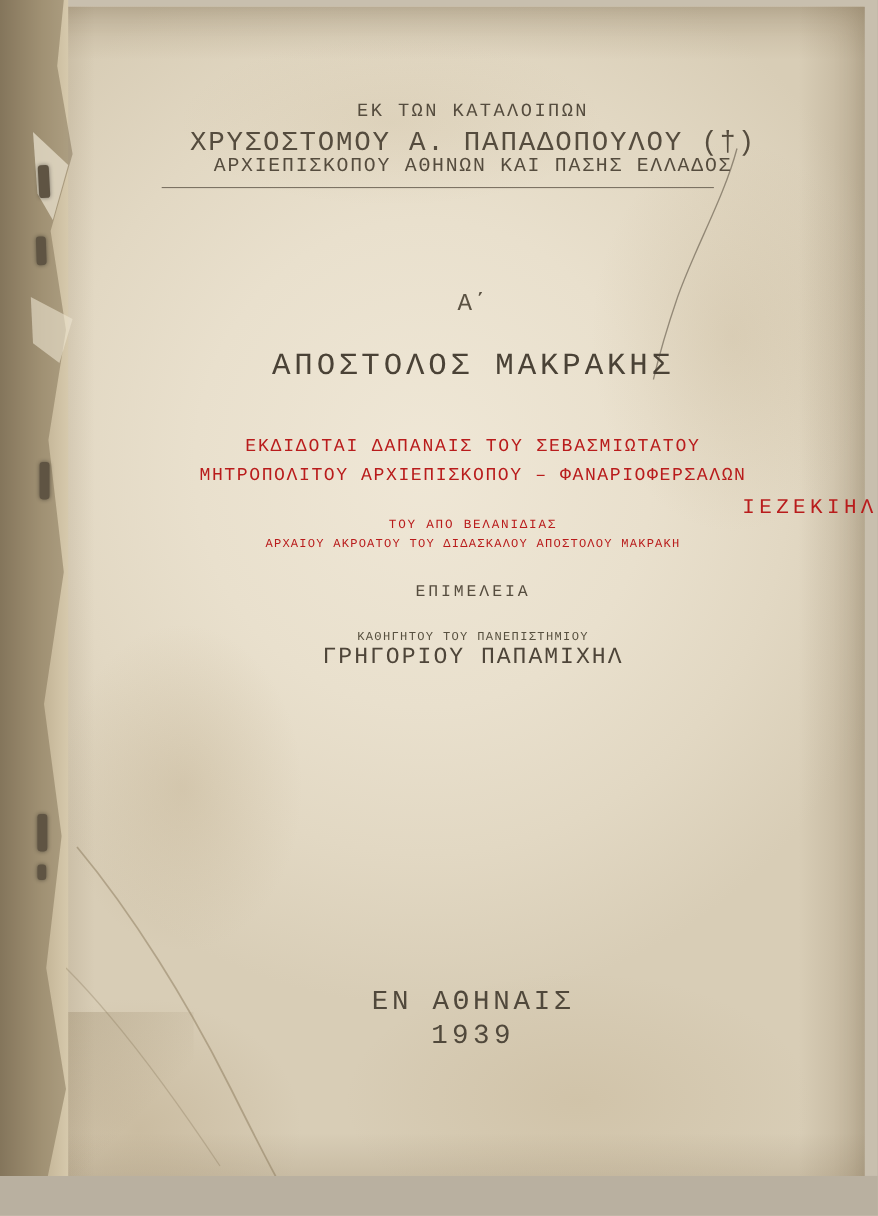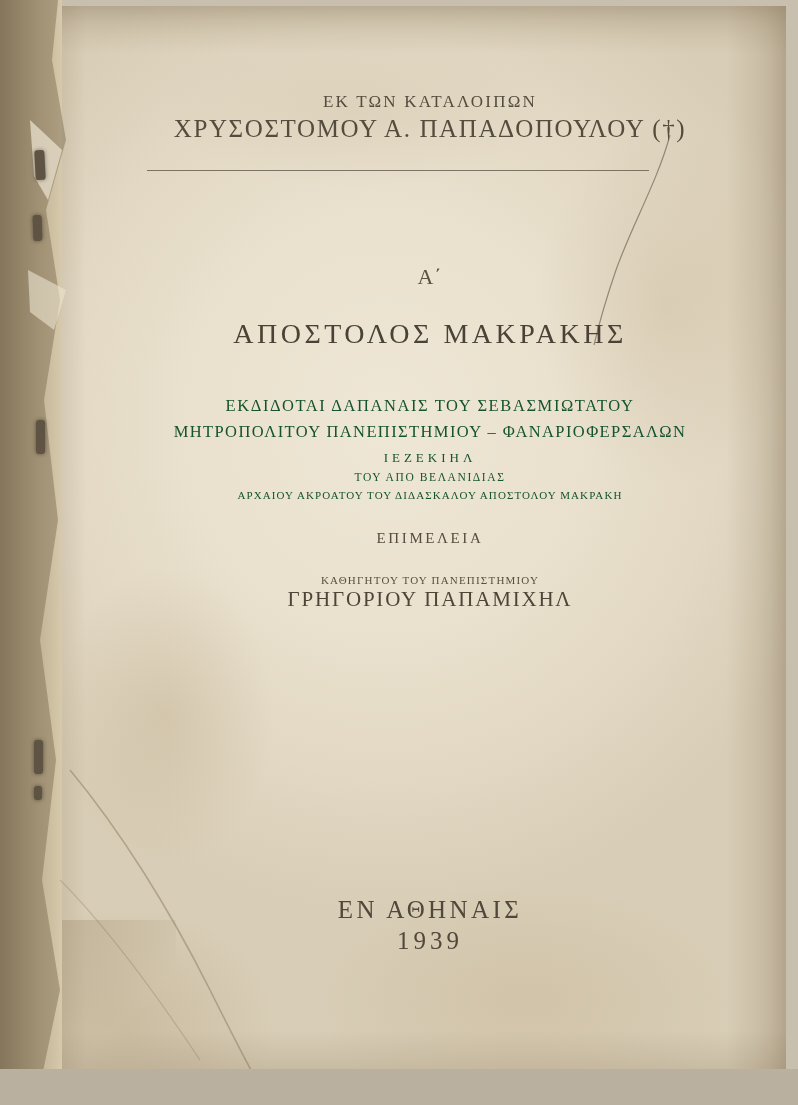--- a/index.html
+++ b/index.html
@@ -5,21 +5,21 @@
   html, body {
     margin: 0;
     padding: 0;
     background: #b9b0a0;
   }
   #page {
     position: relative;
     width: 798px;
     height: 1069px;
     overflow: hidden;
-    font-family: Liberation Serif, serif;
+    font-family: Liberation Mono, monospace;
     background: #c8bfae;
   }
 
   
   .paper {
     position: absolute;
     left: 16px;
     top: 6px;
     width: 770px;
     height: 1094px;
@@ -128,24 +128,24 @@
   }
 
   .title {
     position: absolute;
     top: 318px; left: 0; right: 0;
     font-size: 28px;
     letter-spacing: 3.5px;
     color: #4a4236;
   }
 
-  .sub { position: absolute; left: 0; right: 0; color: #14532d; }
+  .sub { position: absolute; left: 0; right: 0; color: #b91c1c; }
   .sub1 { top: 396px; font-size: 16.5px; letter-spacing: 1.6px; }
   .sub2 { top: 422px; font-size: 16.5px; letter-spacing: 1.4px; }
-  .sub3 { top: 450px; font-size: 13px;   letter-spacing: 4px; }
+  .sub3 { top: 450px; font-size: 19px;   letter-spacing: 4px; text-align: right; }
   .sub4 { top: 471px; font-size: 11.5px; letter-spacing: 1.6px; }
   .sub5 { top: 489px; font-size: 11px;   letter-spacing: 1.1px; }
 
   .ed1 { position: absolute; top: 530px; left: 0; right: 0; font-size: 15px; letter-spacing: 2.6px; color: #564d3f; }
   .ed2 { position: absolute; top: 551px; left: 0; right: 0; font-size: 21px; letter-spacing: 1.8px; color: #4e4539; margin-top: 36px; }
   .ed3 { position: absolute; top: 574px; left: 0; right: 0; font-size: 11px; letter-spacing: 1.2px; color: #57503f; }
 
   .place { position: absolute; top: 896px; left: 0; right: 0; font-size: 25px; letter-spacing: 3.4px; color: #50483b; }
   .year  { position: absolute; top: 927px; left: 0; right: 0; font-size: 25px; letter-spacing: 4px;  color: #50483b; }
 
@@ -188,28 +188,29 @@
   </svg>
   <svg class="scratch" style="left:60px; top:760px; width:260px; height:330px;" viewBox="0 0 260 330">
     <path d="M10,10 C60,70 110,150 150,230 C175,280 190,310 200,326" stroke="rgba(130,112,82,0.45)" stroke-width="1.6" fill="none"></path>
     <path d="M0,120 C50,170 100,240 140,300" stroke="rgba(130,112,82,0.3)" stroke-width="1.2" fill="none"></path>
   </svg>
 
   <div class="content">
 
     <div class="hdr line1">ΕΚ ΤΩΝ ΚΑΤΑΛΟΙΠΩΝ</div>
     <div class="hdr line2">ΧΡΥΣΟΣΤΟΜΟΥ Α. ΠΑΠΑΔΟΠΟΥΛΟΥ (†)</div>
+    <div class="hdr line3">ΑΡΧΙΕΠΙΣΚΟΠΟΥ ΑΘΗΝΩΝ ΚΑΙ ΠΑΣΗΣ ΕΛΛΑΔΟΣ</div>
 
     <div class="rule"></div>
 
     <div class="vol">Α΄</div>
     <div class="title">ΑΠΟΣΤΟΛΟΣ ΜΑΚΡΑΚΗΣ</div>
 
     <div class="sub sub1">ΕΚΔΙΔΟΤΑΙ ΔΑΠΑΝΑΙΣ ΤΟΥ ΣΕΒΑΣΜΙΩΤΑΤΟΥ</div>
-    <div class="sub sub2">ΜΗΤΡΟΠΟΛΙΤΟΥ ΠΑΝΕΠΙΣΤΗΜΙΟΥ – ΦΑΝΑΡΙΟΦΕΡΣΑΛΩΝ</div>
+    <div class="sub sub2">ΜΗΤΡΟΠΟΛΙΤΟΥ ΑΡΧΙΕΠΙΣΚΟΠΟΥ – ΦΑΝΑΡΙΟΦΕΡΣΑΛΩΝ</div>
     <div class="sub sub3">ΙΕΖΕΚΙΗΛ</div>
     <div class="sub sub4">ΤΟΥ ΑΠΟ ΒΕΛΑΝΙΔΙΑΣ</div>
     <div class="sub sub5">ΑΡΧΑΙΟΥ ΑΚΡΟΑΤΟΥ ΤΟΥ ΔΙΔΑΣΚΑΛΟΥ ΑΠΟΣΤΟΛΟΥ ΜΑΚΡΑΚΗ</div>
 
     <div class="ed1">ΕΠΙΜΕΛΕΙΑ</div>
     <div class="ed2">ΓΡΗΓΟΡΙΟΥ ΠΑΠΑΜΙΧΗΛ</div>
     <div class="ed3">ΚΑΘΗΓΗΤΟΥ ΤΟΥ ΠΑΝΕΠΙΣΤΗΜΙΟΥ</div>
 
     <div class="place">ΕΝ ΑΘΗΝΑΙΣ</div>
     <div class="year">1939</div>

